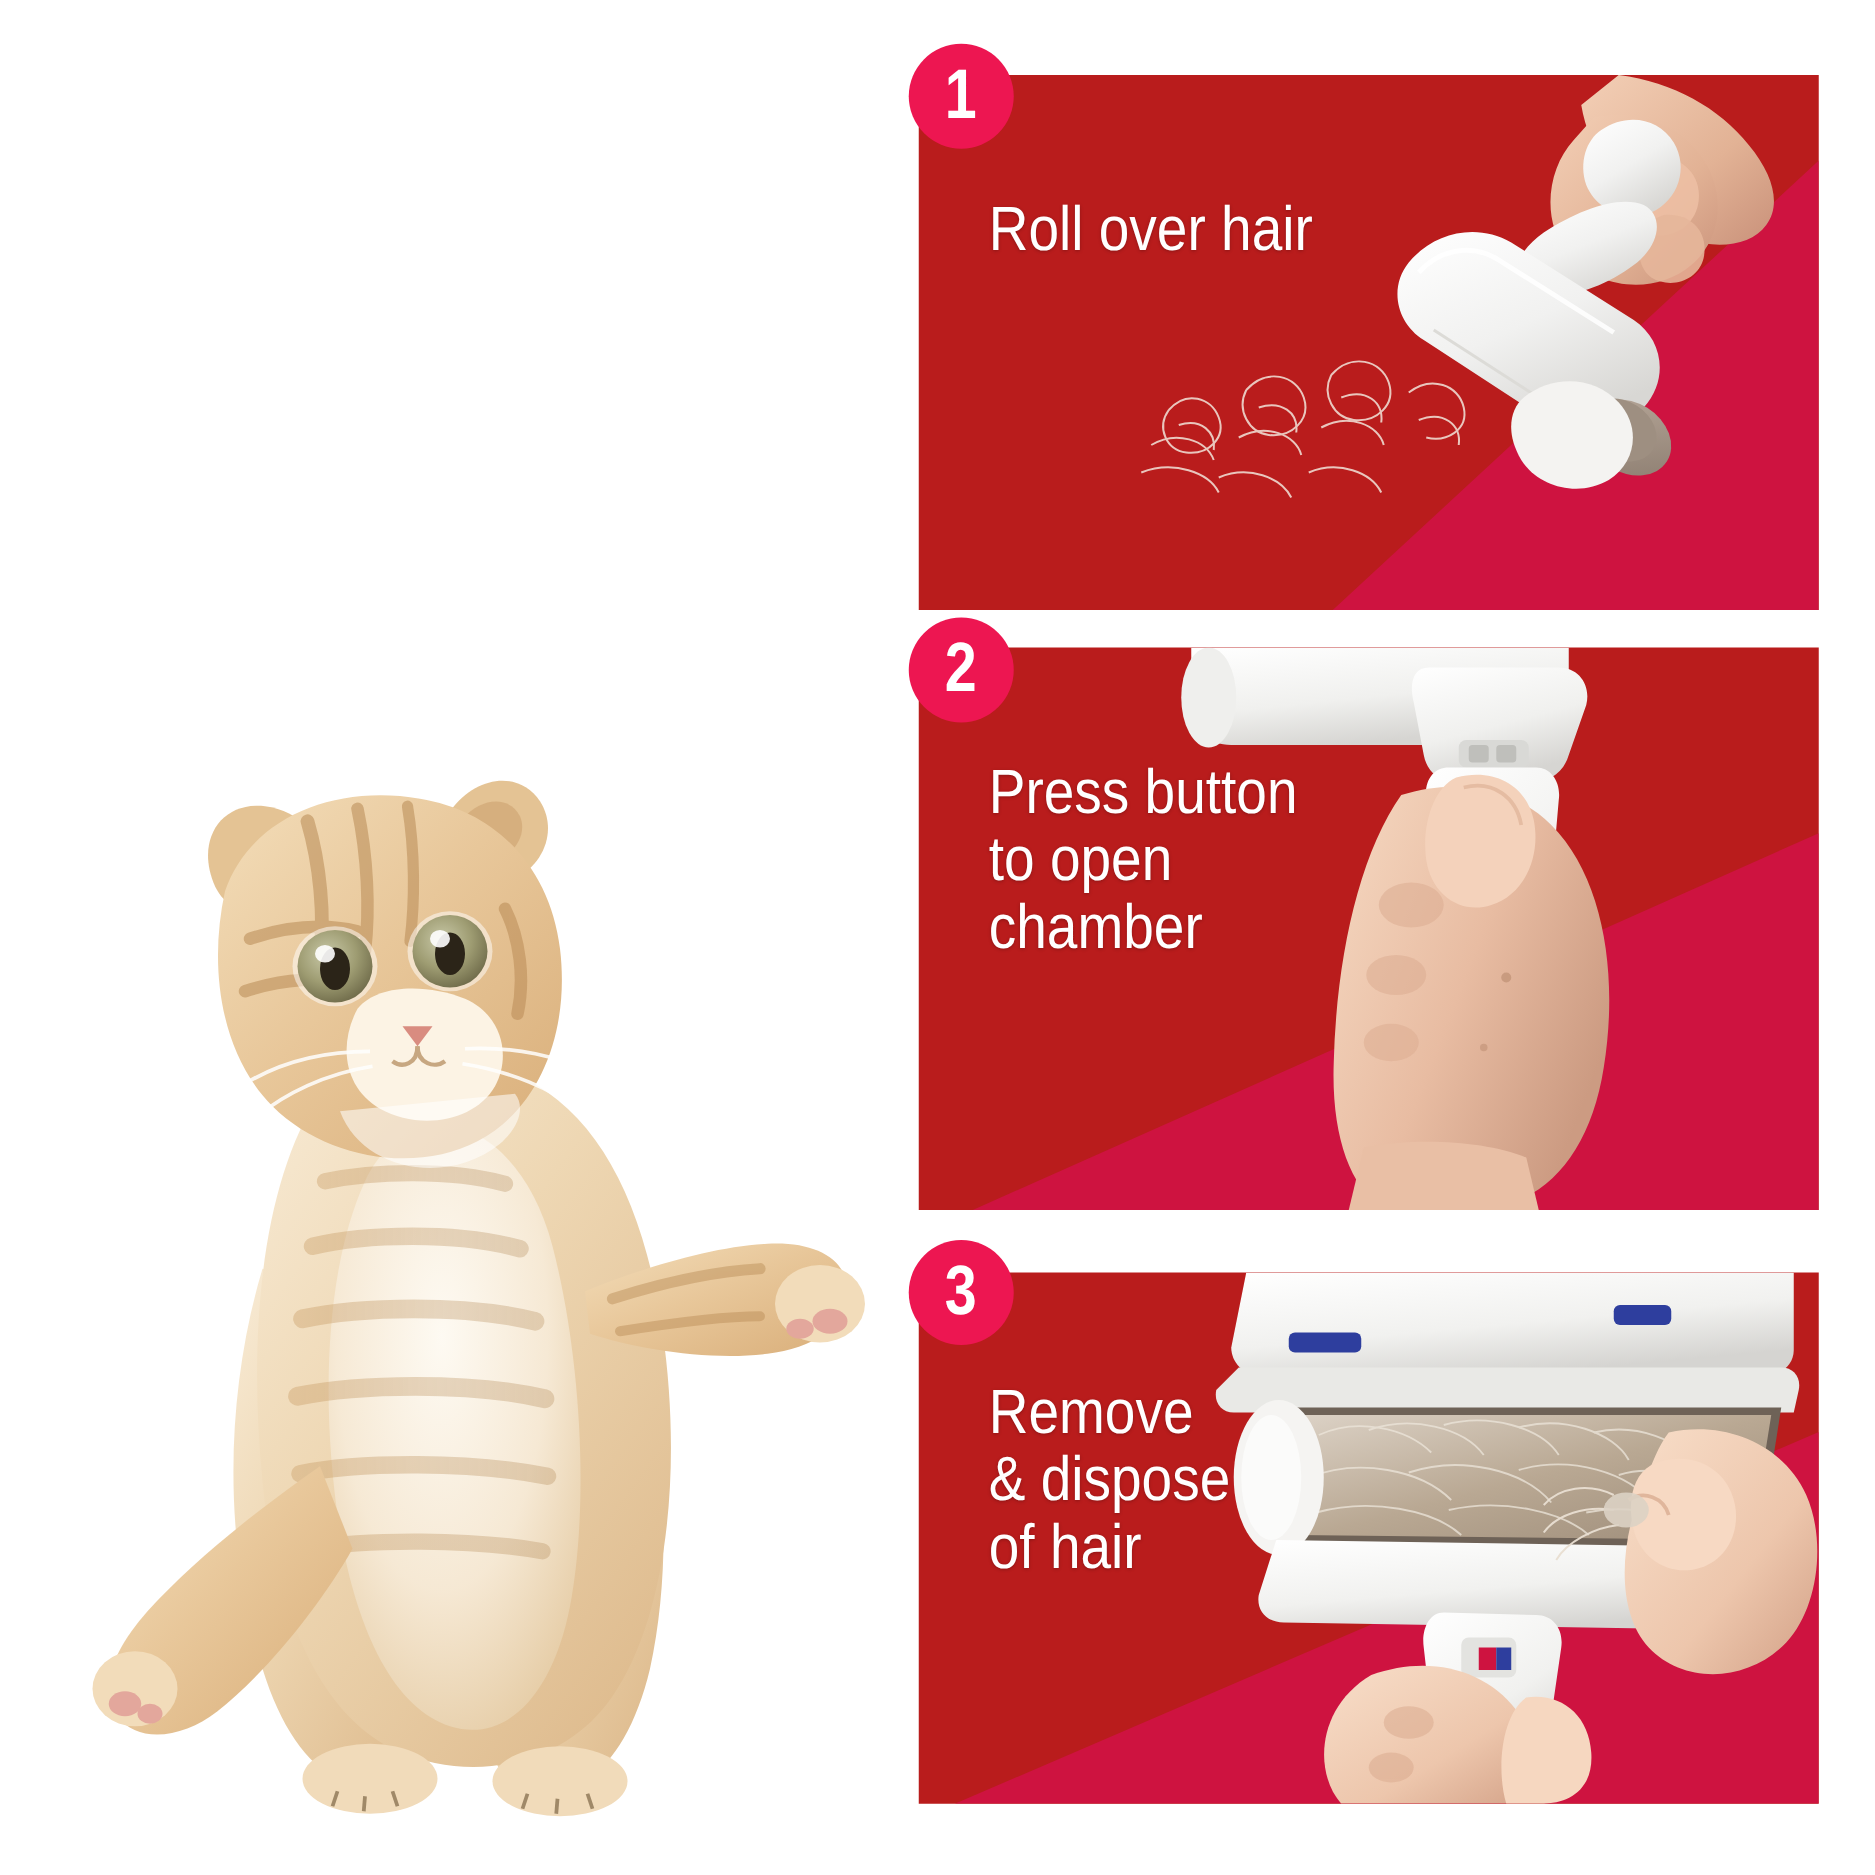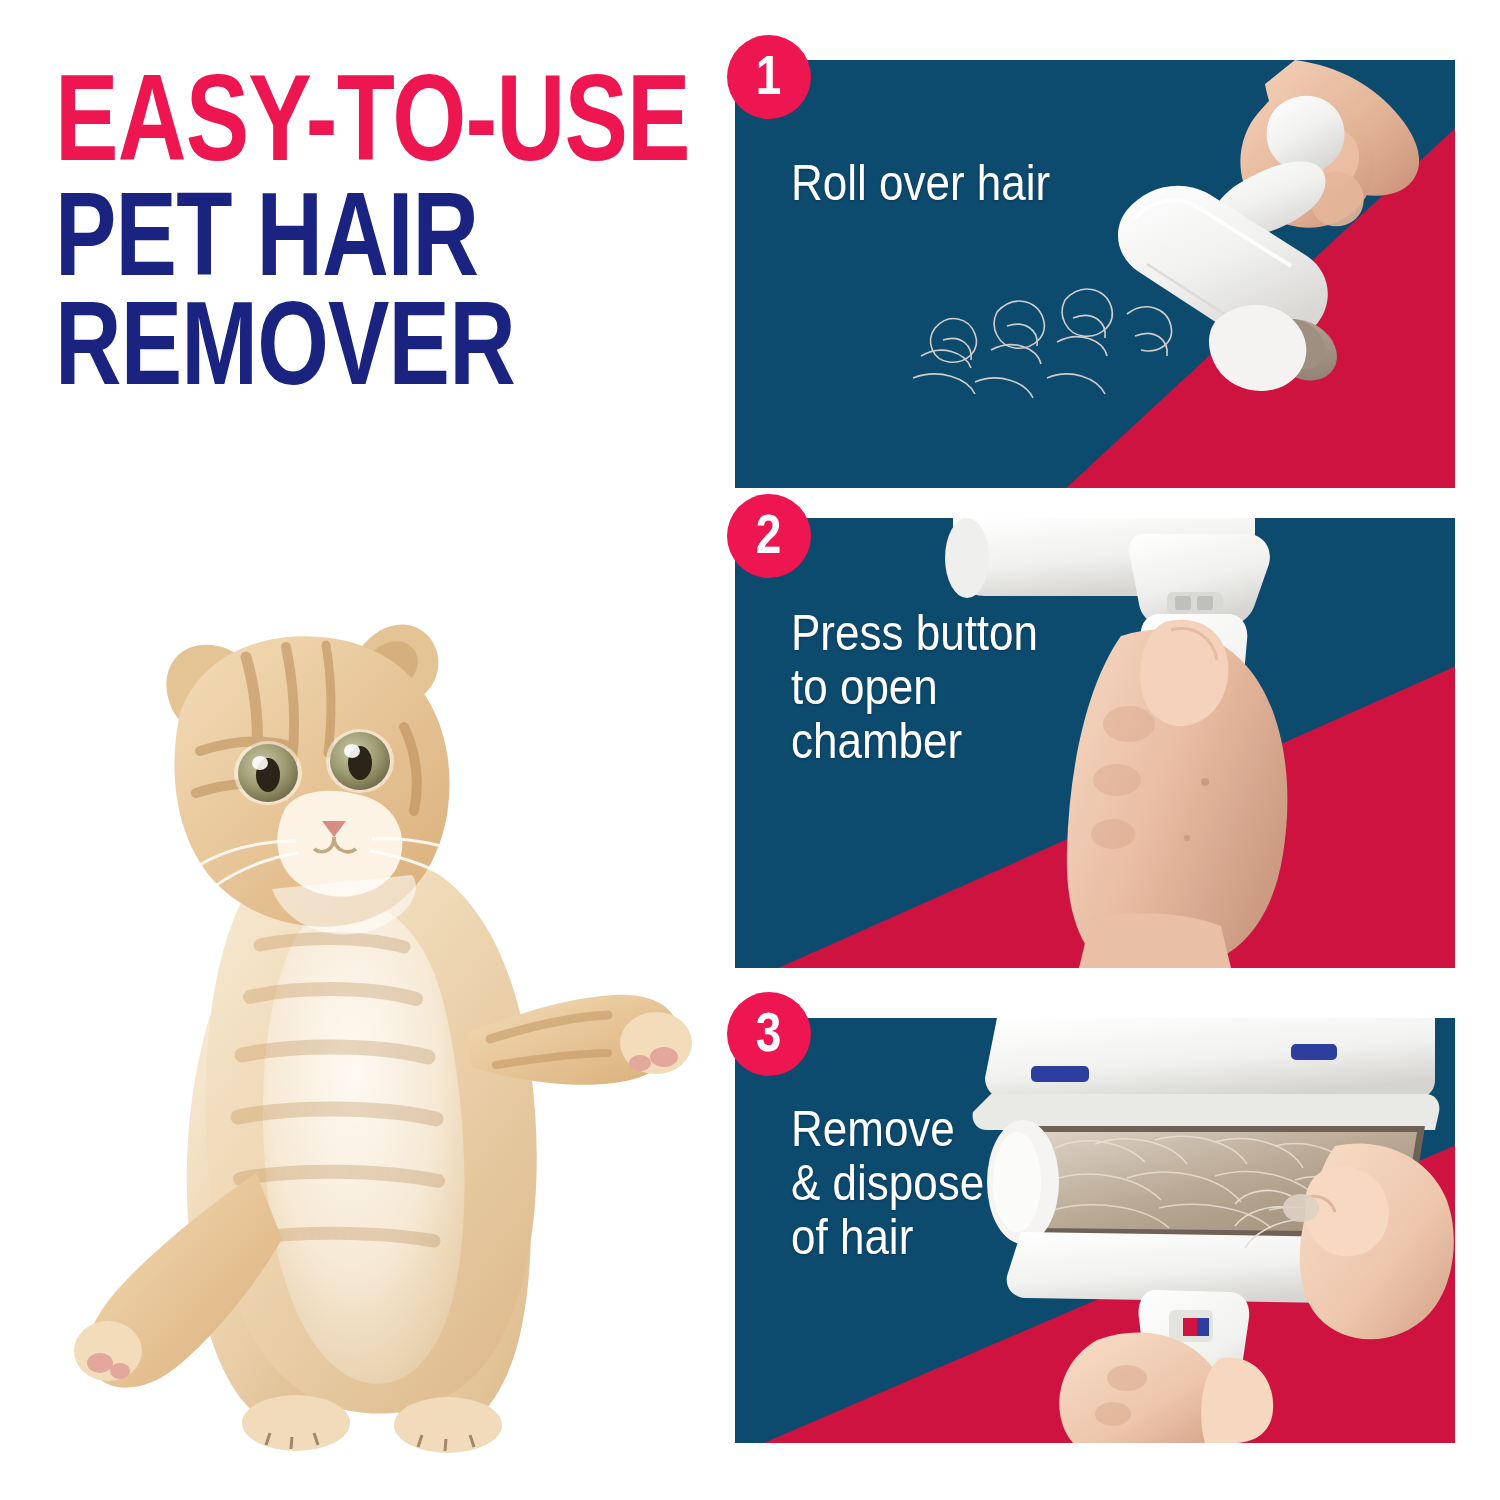--- a/index.html
+++ b/index.html
@@ -36,21 +36,21 @@
   .panel {
     position: absolute;
     left: 735px;
     width: 720px;
     overflow: visible;
   }
   .panel .canvas {
     position: relative;
     width: 720px; height: 100%;
     overflow: hidden;
-    background: #0c4a6e;
+    background: #b91c1c;
   }
   .panel-1 { top: 60px;   height: 428px; }
   .panel-2 { top: 518px;  height: 450px; }
   .panel-3 { top: 1018px; height: 425px; }
 
   
   .diag {
     position: absolute; left: 0; top: 0; width: 100%; height: 100%;
     background: #CE1340;
   }
@@ -95,25 +95,20 @@
   .panel-3 .badge { top: -26px; }
   .badge span { transform: scaleX(0.82) translateY(-2px); display:block; }
 
   .photo { position: absolute; left:0; top:0; width:100%; height:100%; z-index: 2; }
 </style>
 </head>
 <body>
 
 <div id="root">
 
-  <div class="headline">
-    <span class="line l1">EASY-TO-USE</span>
-    <span class="line l2">PET HAIR</span>
-    <span class="line l3">REMOVER</span>
-  </div>
 
   <div class="cat-wrap">
     <svg class="cat-svg" viewBox="0 0 640 910" xmlns="http://www.w3.org/2000/svg">
       <defs>
         <linearGradient id="furA" x1="0" y1="0" x2="1" y2="1">
           <stop offset="0%" stop-color="#F3DDB9"></stop>
           <stop offset="45%" stop-color="#E8C79A"></stop>
           <stop offset="100%" stop-color="#D9AE79"></stop>
         </linearGradient>
         <linearGradient id="furBody" x1="0.1" y1="0" x2="0.9" y2="1">

